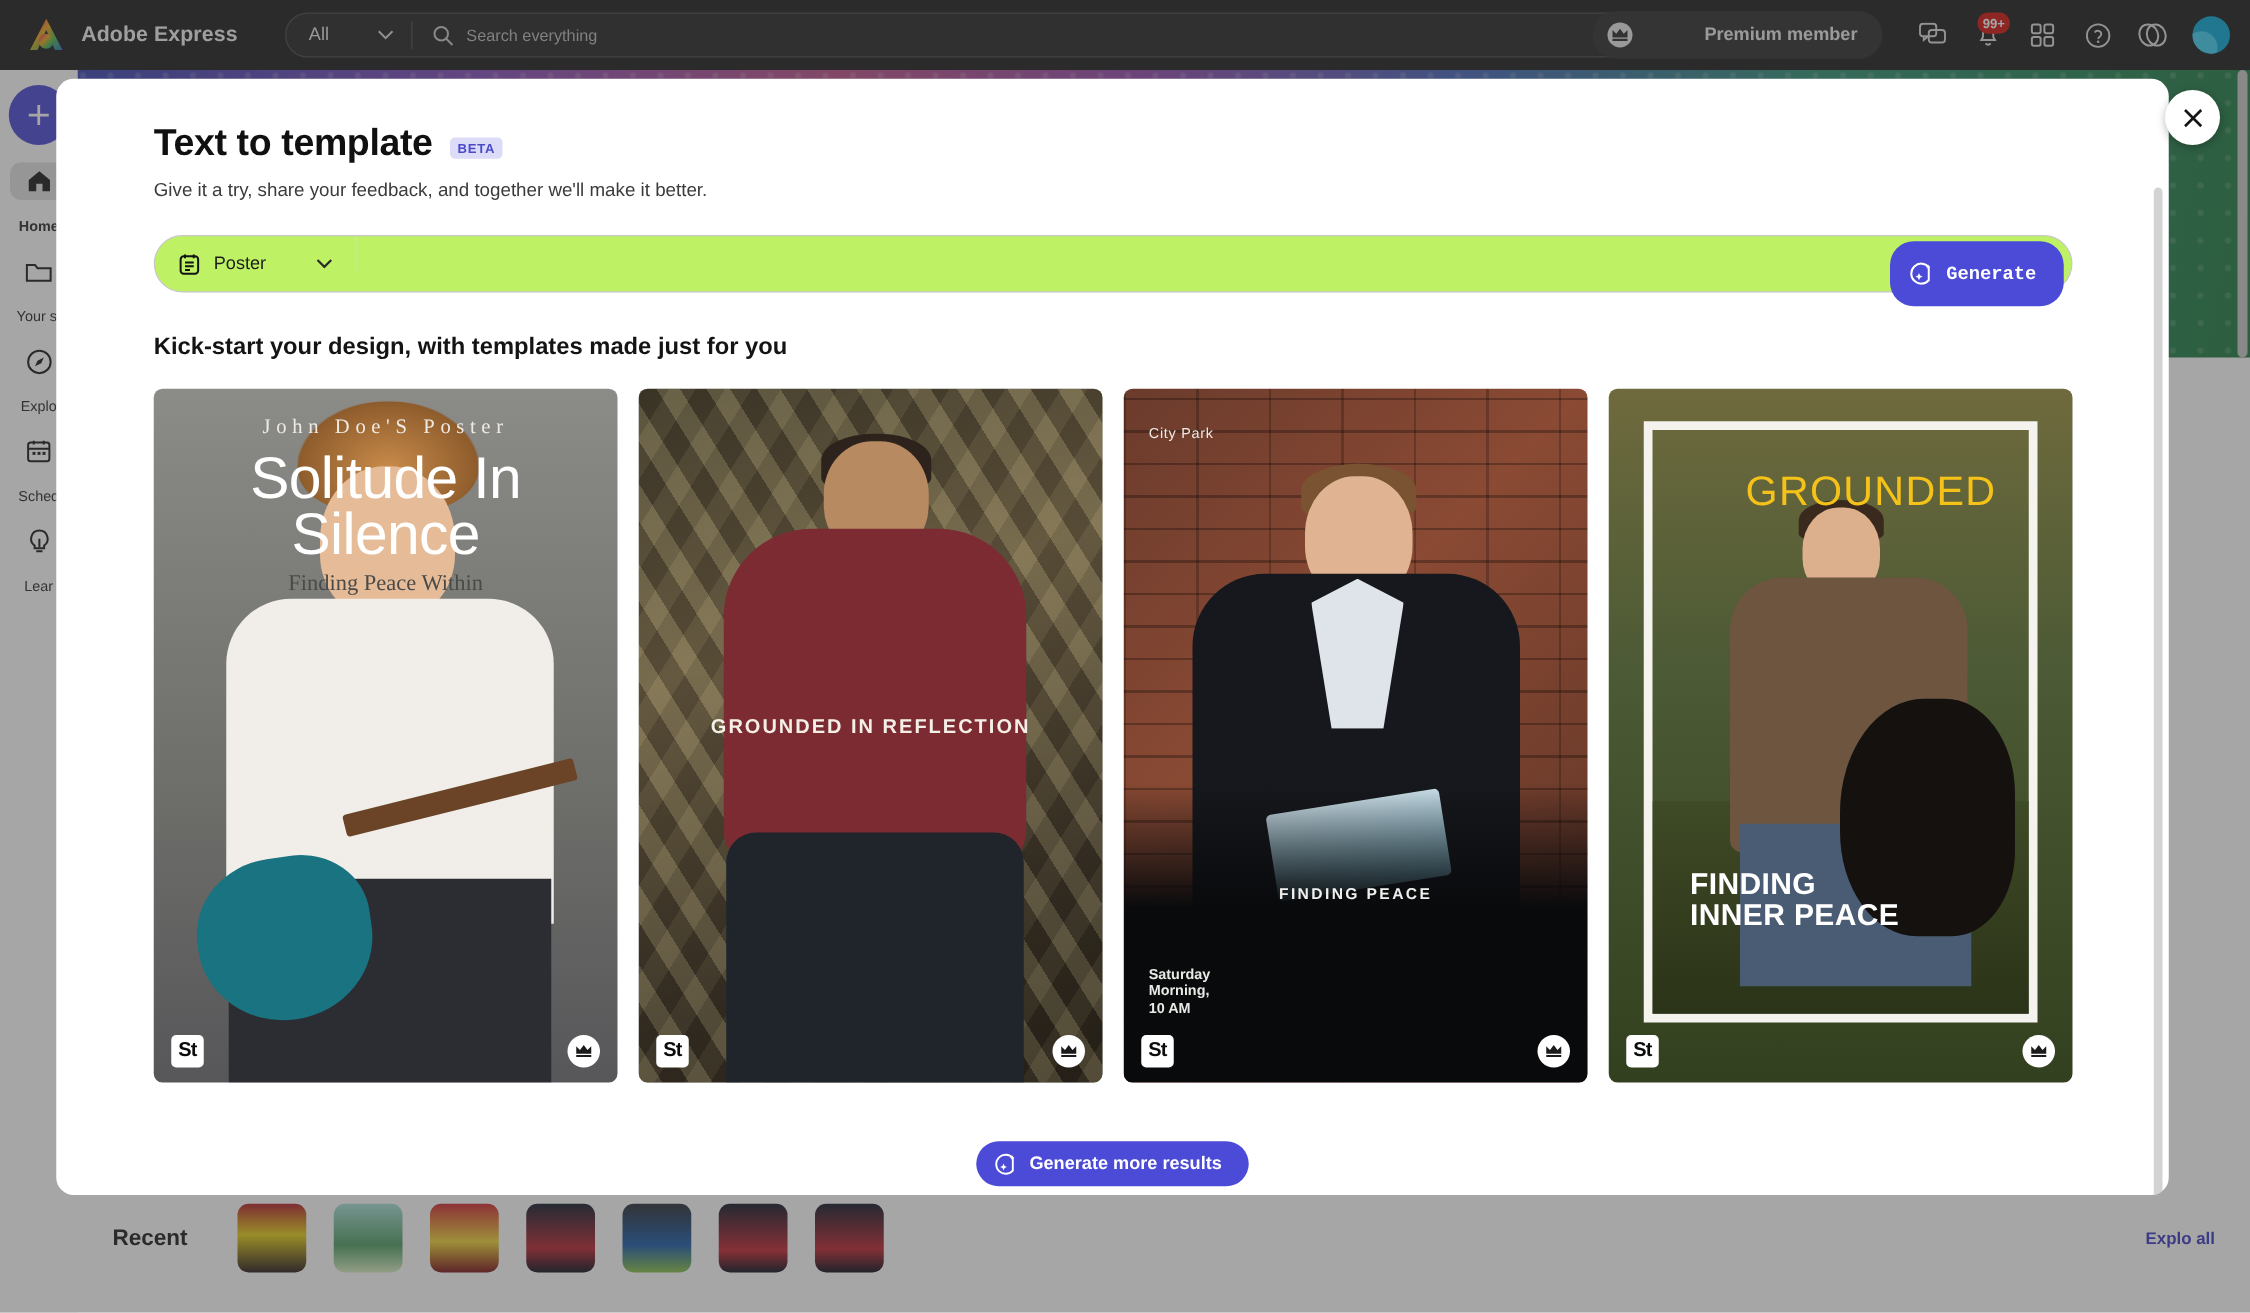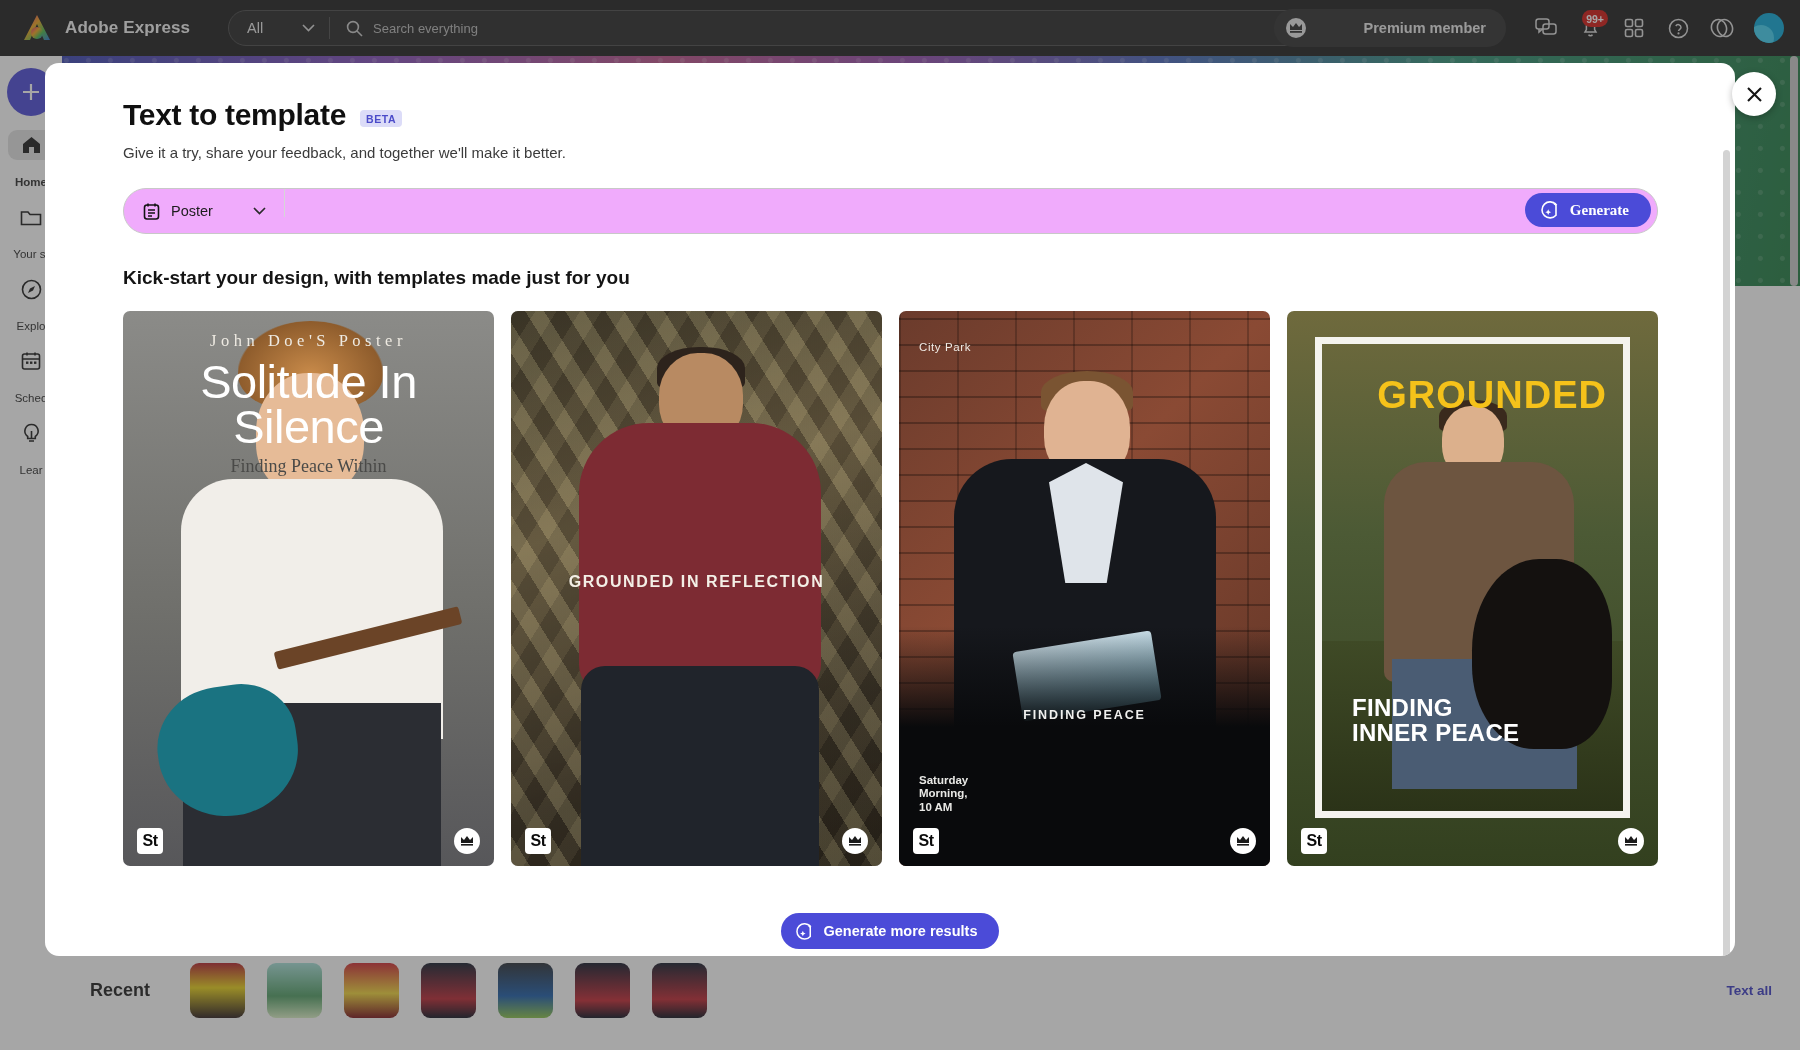--- a/index.html
+++ b/index.html
@@ -140,38 +140,38 @@
   }
   .m-sub { margin: 12px 0 0 78px; font-size: 15px; color: #3b3b3b; }
   .terms {
     position: absolute; right: 104px; top: 108px;
     font-size: 13.5px; color: #4a4ad0; font-weight: 700;
   }
 
   .input-row {
     margin: 27px 0 0 78px; width: 1535px; height: 46px;
     border: 1px solid #c8c8c8; border-radius: 23px; display: flex; align-items: flex-start;
-    position: relative; background: #f0abfc;
+    position: relative; background: #bef264;
   }
   .type-sel {
     width: 160px; height: 100%; display: flex; align-items: center; gap: 10px;
     padding-left: 18px; position: relative;
   }
   .type-label { font-size: 14.5px; color: #1d1d1d; }
   .type-caret { position: absolute; right: 18px; }
   .vline { width: 1px; height: 28px; background: #d6d6d6; }
   .prompt {
     flex: 1; border: 0; outline: none; background: transparent;
     font-family: "Liberation Sans", sans-serif; font-size: 14.5px; color: #1c1c1c;
     padding-left: 20px;
   }
   .gen-btn {
-    position: absolute; right: 6px; top: 4px; height: 34px; border: 0;
+    position: absolute; right: 6px; top: 4px; height: 52px; border: 0;
     background: #4b4bd8; color: #fff; border-radius: 19px;
-    font-family: Liberation Serif, serif; font-size: 15px; font-weight: 700;
+    font-family: Liberation Mono, monospace; font-size: 15px; font-weight: 700;
     display: flex; align-items: center; gap: 9px; padding: 0 22px 0 16px; cursor: pointer;
   }
 
   .kick { margin: 33px 0 0 78px; font-size: 19px; font-weight: 700; color: #141414; }
 
   .cards { display: flex; gap: 17px; margin: 22px 0 0 78px; }
   .card {
     width: 371px; height: 555px; border-radius: 7px; overflow: hidden;
     position: relative; background: #444;
   }
@@ -276,22 +276,22 @@
   .c4 .man-head { position:absolute; left:120px; top:62px; width:62px; height:72px;
     background:#dcb08c; border-radius:46% 46% 44% 44%; }
   .c4 .man-hair { position:absolute; left:117px; top:56px; width:68px; height:32px;
     background:#3a2a1d; border-radius:50% 50% 16% 16%; }
   .c4 .jacket { position:absolute; left:62px; top:118px; width:190px; height:220px;
     background:#6d5540; border-radius:42px 42px 10px 10px; }
   .c4 .jeans { position:absolute; left:70px; top:315px; width:185px; height:130px;
     background:#4a5c73; }
   .c4 .dog { position:absolute; left:150px; top:215px; width:140px; height:190px;
     background:#14110f; border-radius:48% 40% 36% 44%; }
-  .c4 .t1 { position:absolute; top:30px; right:16px; color:#f5c21a; font-size:38px;
-    font-weight:700; letter-spacing:1px; }
+  .c4 .t1 { position:absolute; top:30px; right:26px; color:#f5c21a; font-size:33px;
+    font-weight:400; letter-spacing:1px; }
   .c4 .t2 { position:absolute; left:30px; bottom:66px; color:#fff; font-size:24px;
     font-weight:700; line-height:25px; letter-spacing:.3px; }
 
   .more-wrap { position:absolute; left:0; bottom:42px; width:100%; text-align:center; }
   .more-btn {
     border:0; background:#4b4bd8; color:#fff; height:36px; border-radius:18px;
     font-family:"Liberation Sans", sans-serif; font-size:14.5px; font-weight:700;
     display:inline-flex; align-items:center; gap:9px; padding:0 22px 0 15px; cursor:pointer;
   }
   .close-btn {
@@ -462,21 +462,21 @@
     <div class="recent-title">Recent</div>
     <div class="recent-thumbs">
       <div class="thumb" style="background:linear-gradient(#b4222c,#e8d017 45%,#2a1c1c)"></div>
       <div class="thumb" style="background:linear-gradient(#a7e0d8,#4f9c63 60%,#d9efc4)"></div>
       <div class="thumb" style="background:linear-gradient(#cf2b32,#f0d438 55%,#7a1218)"></div>
       <div class="thumb" style="background:linear-gradient(#141d2e,#b82430 65%,#0e1220)"></div>
       <div class="thumb" style="background:linear-gradient(#2a2f36,#1b5ca8 60%,#8ac24a)"></div>
       <div class="thumb" style="background:linear-gradient(#13182a,#c22631 68%,#0d1120)"></div>
       <div class="thumb" style="background:linear-gradient(#141a2b,#bd2530 66%,#0c101d)"></div>
     </div>
-    <div class="viewall">Text all</div>
+    <div class="viewall">Explo all</div>
   </div>
 </div>
 
 <div class="dim"></div>
 
 <div class="modal">
   <div class="modal-inner">
 
     <div class="m-title-row">
       <div class="m-title">Text to template</div>

